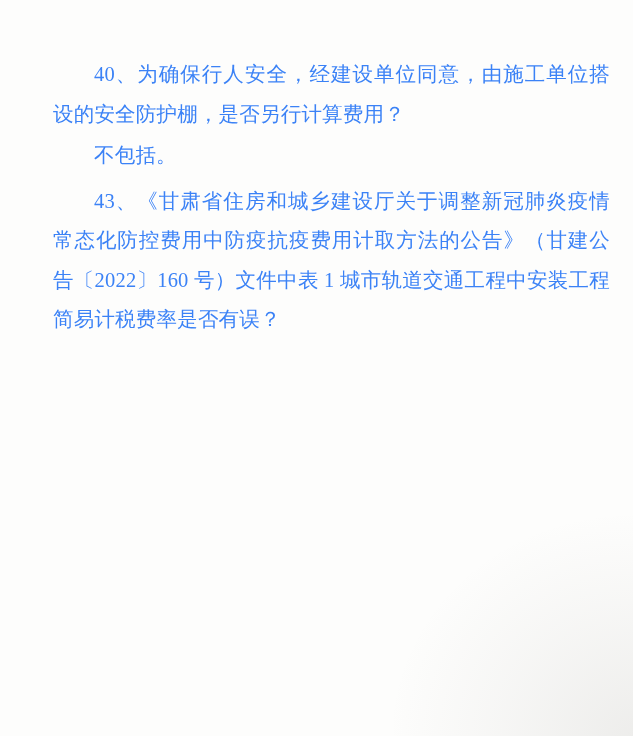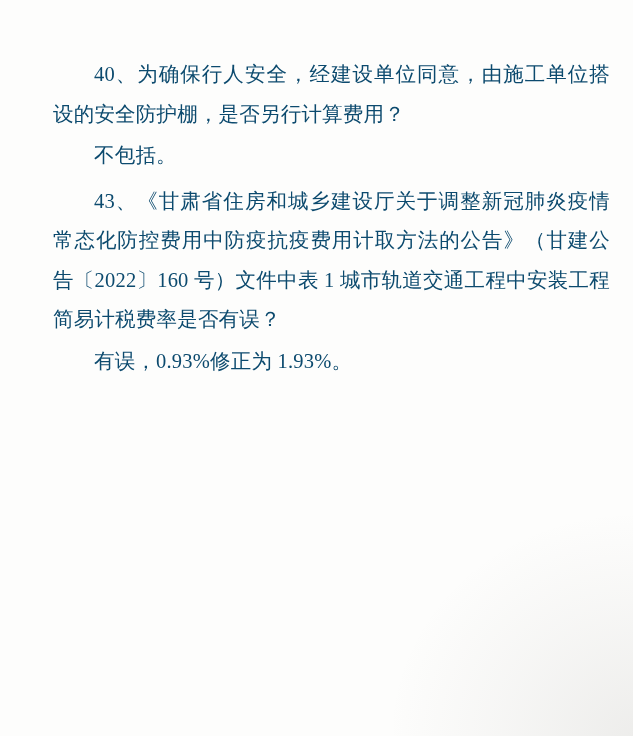--- a/index.html
+++ b/index.html
@@ -8,21 +8,21 @@
     background: #ffffff;
   }
   .page {
     position: relative;
     width: 633px;
     height: 736px;
     margin: 0;
     background: #fdfdfc;
     overflow: hidden;
     font-family: "Liberation Serif", "DejaVu Serif", serif;
-    color: #0c4a6e;
+    color: #3b82f6;
   }
   
   .page::after {
     content: "";
     position: absolute;
     right: 0;
     bottom: 0;
     width: 240px;
     height: 220px;
     background: radial-gradient(ellipse at 100% 100%,
@@ -64,17 +64,16 @@
 
     <section class="qa-item">
       <p class="answer">不包括。</p>
     </section>
 
     <section class="qa-item">
     </section>
 
     <section class="qa-item">
       <p class="question">43、《甘肃省住房和城乡建设厅关于调整新冠肺炎疫情常态化防控费用中防疫抗疫费用计取方法的公告》（甘建公告〔2022〕160 号）文件中表 1 城市轨道交通工程中安装工程简易计税费率是否有误？</p>
-      <p class="answer">有误，0.93%修正为 1.93%。</p>
     </section>
 
   </div>
 </div>
 
 </body></html>

